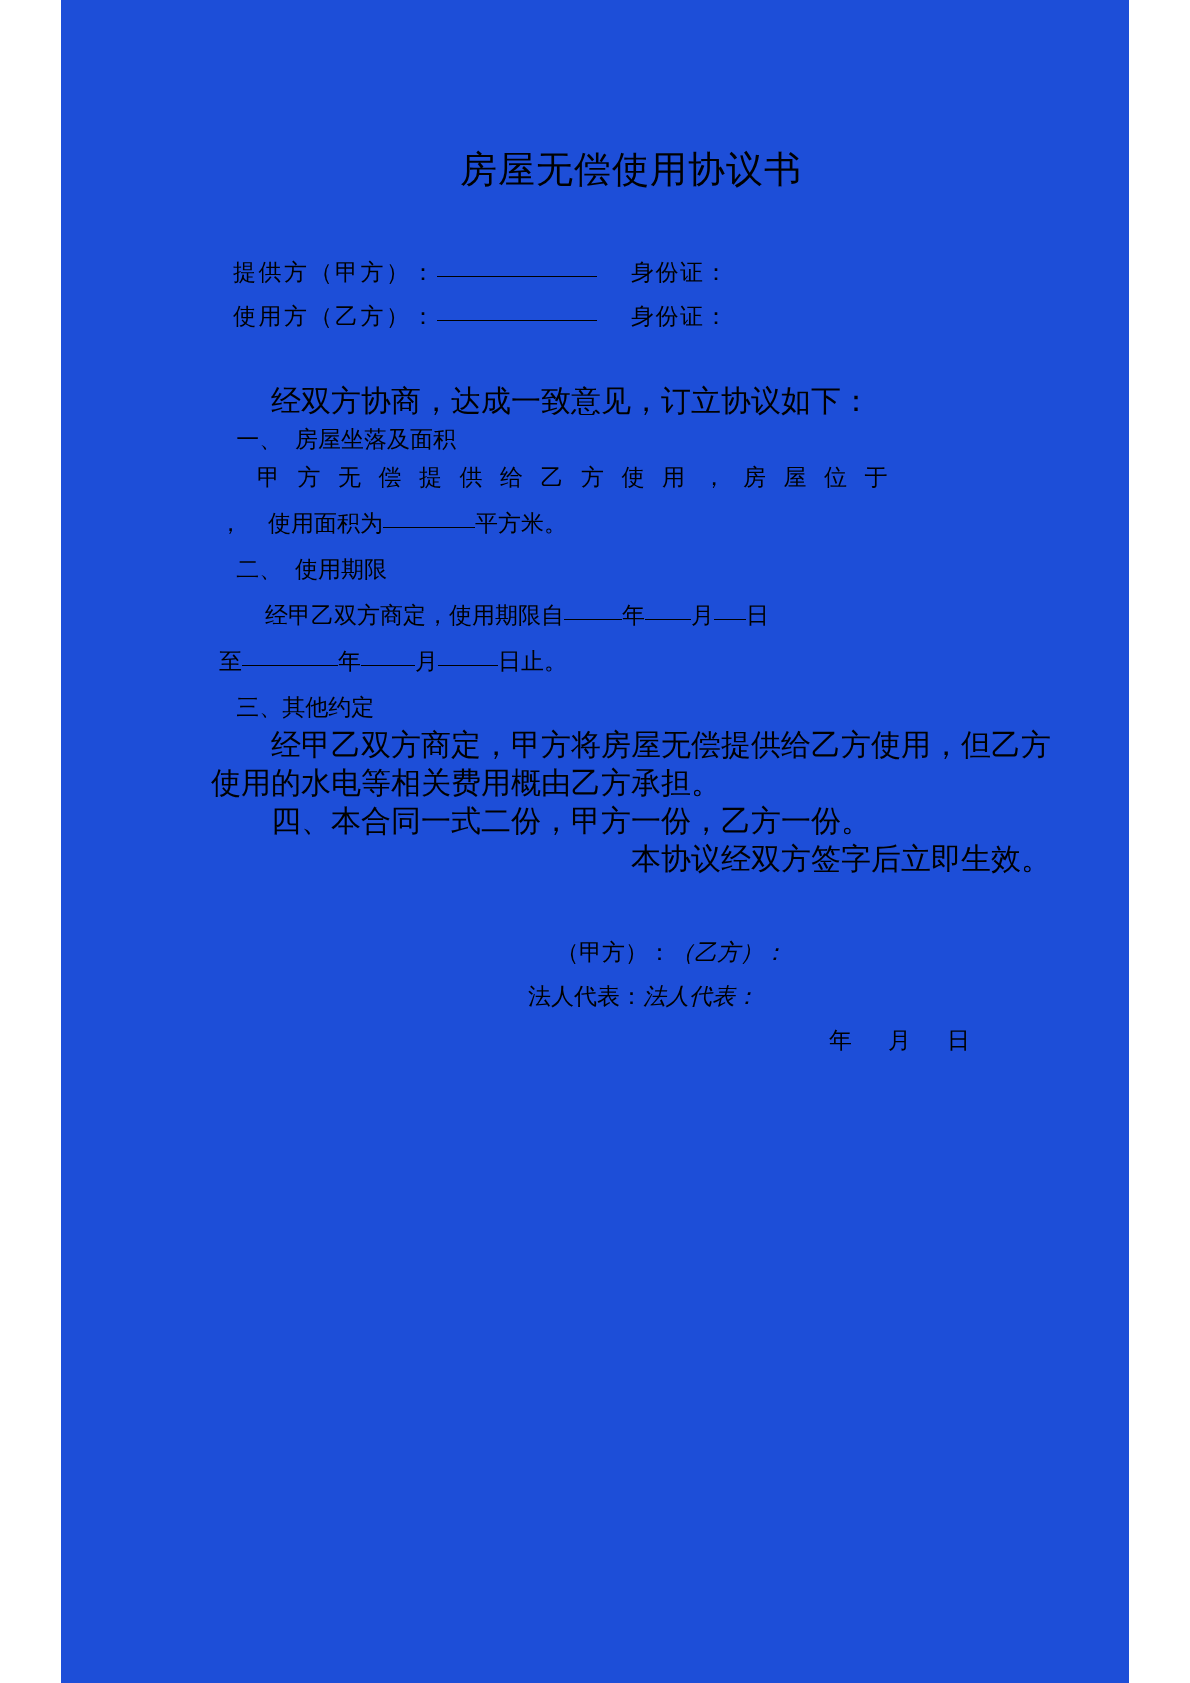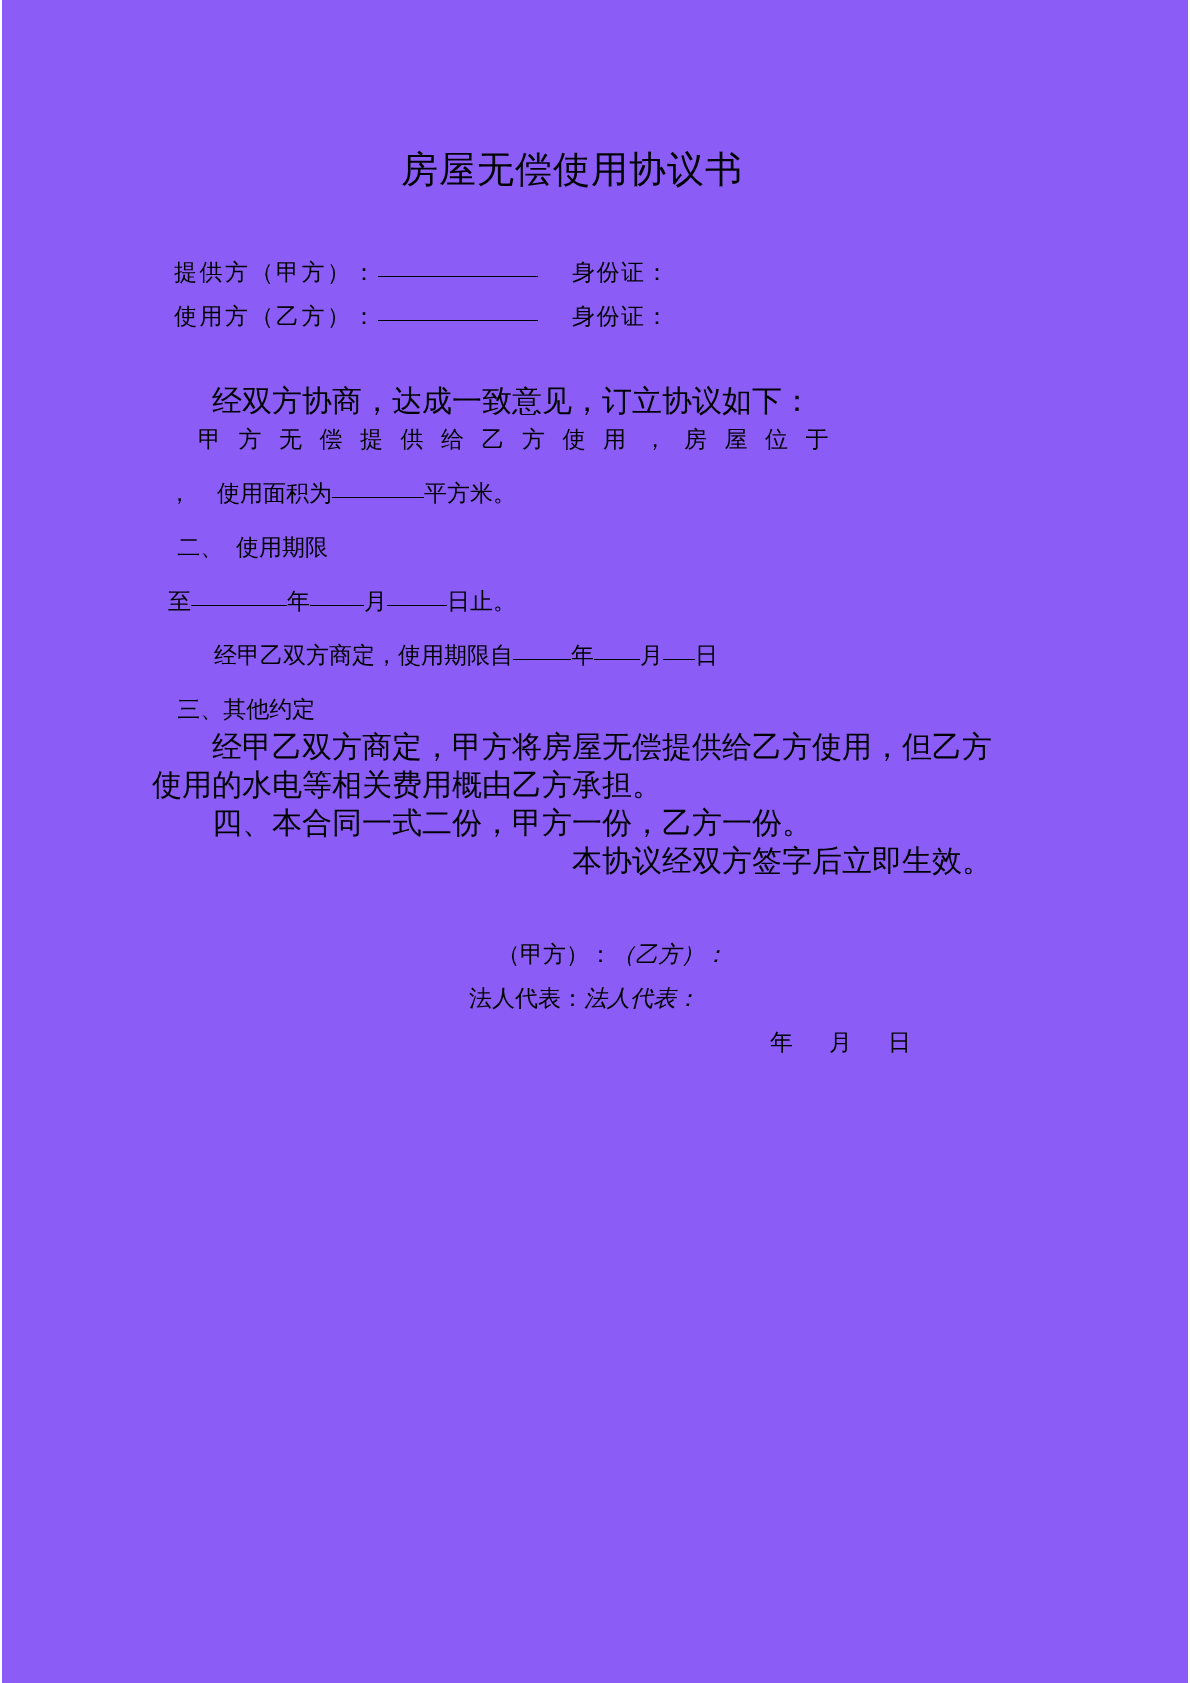--- a/index.html
+++ b/index.html
@@ -6,24 +6,24 @@
     margin: 0;
     padding: 0;
     background: #ffffff;
   }
   body {
     font-family: "DejaVu Serif", "Liberation Serif", serif;
     color: #000000;
   }
   .page {
     position: relative;
-    width: 1186px;
+    width: 1068px;
     height: 1683px;
     margin: 0 auto;
-    background: #8b5cf6;
+    background: #1d4ed8;
     box-sizing: border-box;
     overflow: hidden;
   }
   .content {
     position: absolute;
     left: 150px;
     top: 0;
     width: 840px;
   }
 
@@ -84,21 +84,21 @@
     font-size: 23px;
     line-height: 38px;
     margin: 0;
     text-indent: 2em;
     letter-spacing: 17.5px;
     white-space: nowrap;
   }
   .cont-line {
     font-size: 23px;
     line-height: 38px;
-    margin: 16px;
+    margin: 8px;
     white-space: nowrap;
   }
   .cont-line .lead-comma { letter-spacing: 26px; }
 
   .u { 
     display: inline-block;
     border-bottom: 1.7px solid #000;
     vertical-align: 3px;
   }
   .u-area { width: 92px; }
@@ -150,37 +150,40 @@
       </div>
       <div class="party-row second">
         <span class="party-label">使用方（乙方）：</span><span class="blank-line blank-name" style="border-bottom:1.6px solid #000;"></span><span class="party-gap"></span><span class="id-label">身份证：</span>
       </div>
     </div>
 
     <div class="body-block">
 
       <p class="para indent-2">经双方协商，达成一致意见，订立协议如下：</p>
 
+      <p class="heading-line">
+        <span>一、</span><span class="num-gap"></span><span>房屋坐落及面积</span>
+      </p>
 
       <p class="spread-line">甲方无偿提供给乙方使用，房屋位于</p>
 
       <p class="cont-line">
         <span class="lead-comma">，</span><span>使用面积为</span><span class="u u-area"></span><span>平方米。</span>
       </p>
 
       <p class="heading-line">
         <span>二、</span><span class="num-gap"></span><span>使用期限</span>
       </p>
 
+      <p class="cont-line indent-2">
+        <span>经甲乙双方商定，使用期限自</span><span class="u u-y1"></span><span>年</span><span class="u u-m1"></span><span>月</span><span class="u u-d1"></span><span>日</span>
+      </p>
+
       <p class="cont-line">
         <span>至</span><span class="u u-y2"></span><span>年</span><span class="u u-m2"></span><span>月</span><span class="u u-d2"></span><span>日止。</span>
-      </p>
-
-      <p class="cont-line indent-2">
-        <span>经甲乙双方商定，使用期限自</span><span class="u u-y1"></span><span>年</span><span class="u u-m1"></span><span>月</span><span class="u u-d1"></span><span>日</span>
       </p>
 
       <p class="heading-line">
         <span>三、</span><span>其他约定</span>
       </p>
 
       <p class="para indent-2">经甲乙双方商定，甲方将房屋无偿提供给乙方使用，但乙方使用的水电等相关费用概由乙方承担。</p>
 
       <p class="para indent-2">
         <span>四、</span><span>本合同一式二份，甲方一份，乙方一份。</span>

